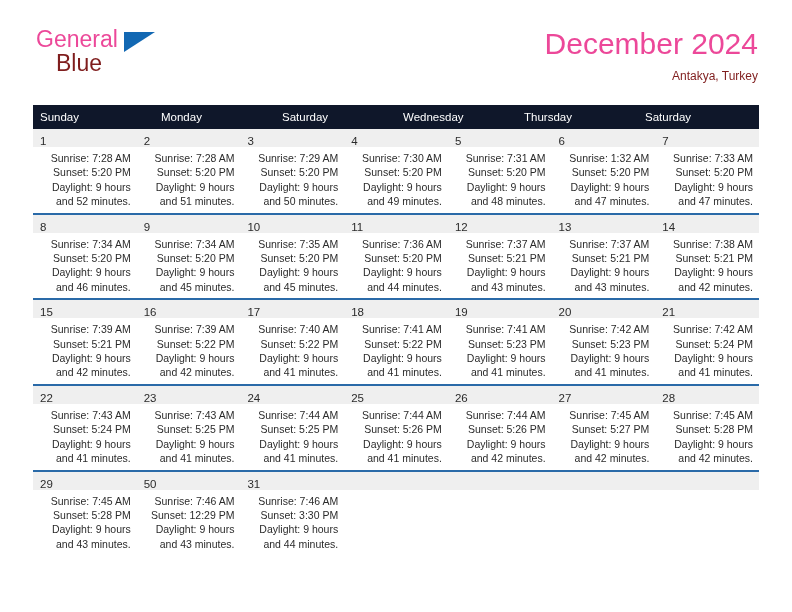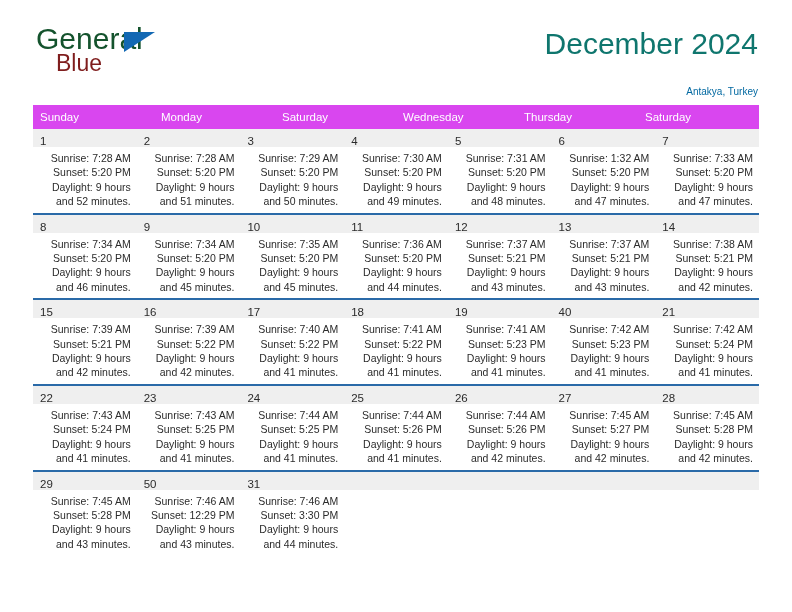--- a/index.html
+++ b/index.html
@@ -35,22 +35,22 @@
     position: absolute;
     left: 0;
     top: 0;
     width: 220px;
     height: 62px;
   }
   .brand-general {
     position: absolute;
     left: 3px;
     top: 0px;
-    font-size: 30px;
-    color: #14532d;
+    font-size: 23px;
+    color: #ec4899;
     letter-spacing: 0px;
     line-height: 26px;
     white-space: nowrap;
   }
   .brand-triangle {
     position: absolute;
     left: 91px;
     top: 6px;
     width: 0;
     height: 0;
@@ -68,46 +68,46 @@
   }
 
   .title-block {
     position: absolute;
     right: 0;
     top: 0;
     text-align: right;
   }
   .cal-title {
     font-size: 30px;
-    color: #0f766e;
+    color: #ec4899;
     line-height: 36px;
     white-space: nowrap;
     font-weight: normal;
     margin: 0;
   }
   .cal-location {
-    font-size: 10px;
-    color: #0369a1;
+    font-size: 12px;
+    color: #7f1d1d;
     line-height: 20px;
-    margin-top: 20px;
+    margin-top: 4px;
     white-space: nowrap;
   }
 
   
   .calendar {
     position: absolute;
     left: 33px;
     top: 105px;
     width: 726px;
   }
 
   .dow-row {
     display: flex;
     width: 100%;
-    background: #d946ef;
+    background: #0f172a;
   }
   .dow-cell {
     flex: 1 1 0;
     min-width: 0;
     color: #ffffff;
     font-size: 11.5px;
     line-height: 14px;
     padding: 5px 0 5px 7px;
     box-sizing: border-box;
     white-space: nowrap;
@@ -359,21 +359,21 @@
       <div class="day-cell">
         <div class="day-num-band"><span class="day-num">19</span></div>
         <div class="day-body">
           <div class="day-line">Sunrise: 7:41 AM</div>
           <div class="day-line">Sunset: 5:23 PM</div>
           <div class="day-line">Daylight: 9 hours</div>
           <div class="day-line">and 41 minutes.</div>
         </div>
       </div>
       <div class="day-cell">
-        <div class="day-num-band"><span class="day-num">40</span></div>
+        <div class="day-num-band"><span class="day-num">20</span></div>
         <div class="day-body">
           <div class="day-line">Sunrise: 7:42 AM</div>
           <div class="day-line">Sunset: 5:23 PM</div>
           <div class="day-line">Daylight: 9 hours</div>
           <div class="day-line">and 41 minutes.</div>
         </div>
       </div>
       <div class="day-cell">
         <div class="day-num-band"><span class="day-num">21</span></div>
         <div class="day-body">

